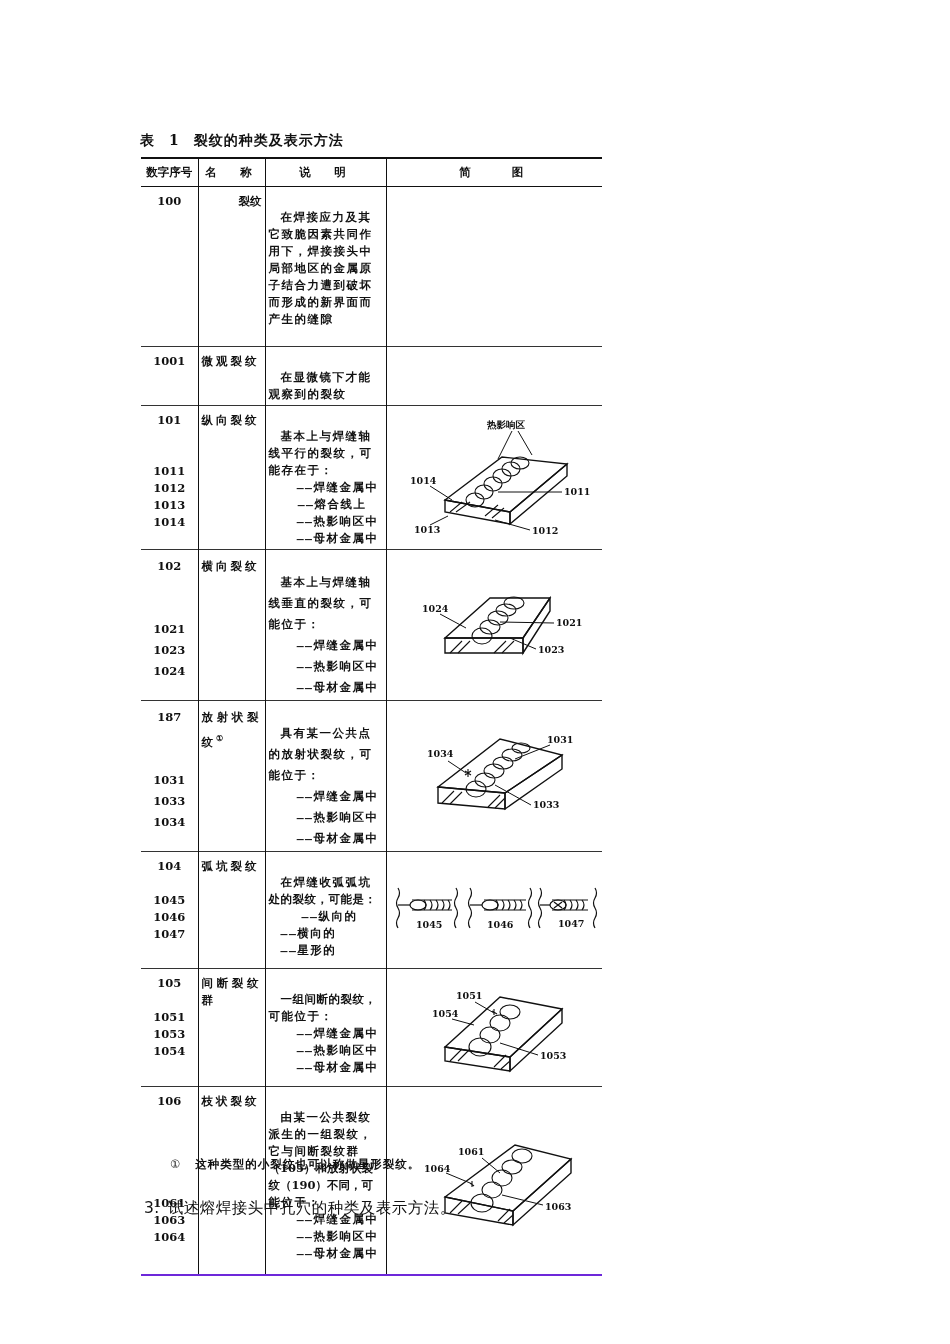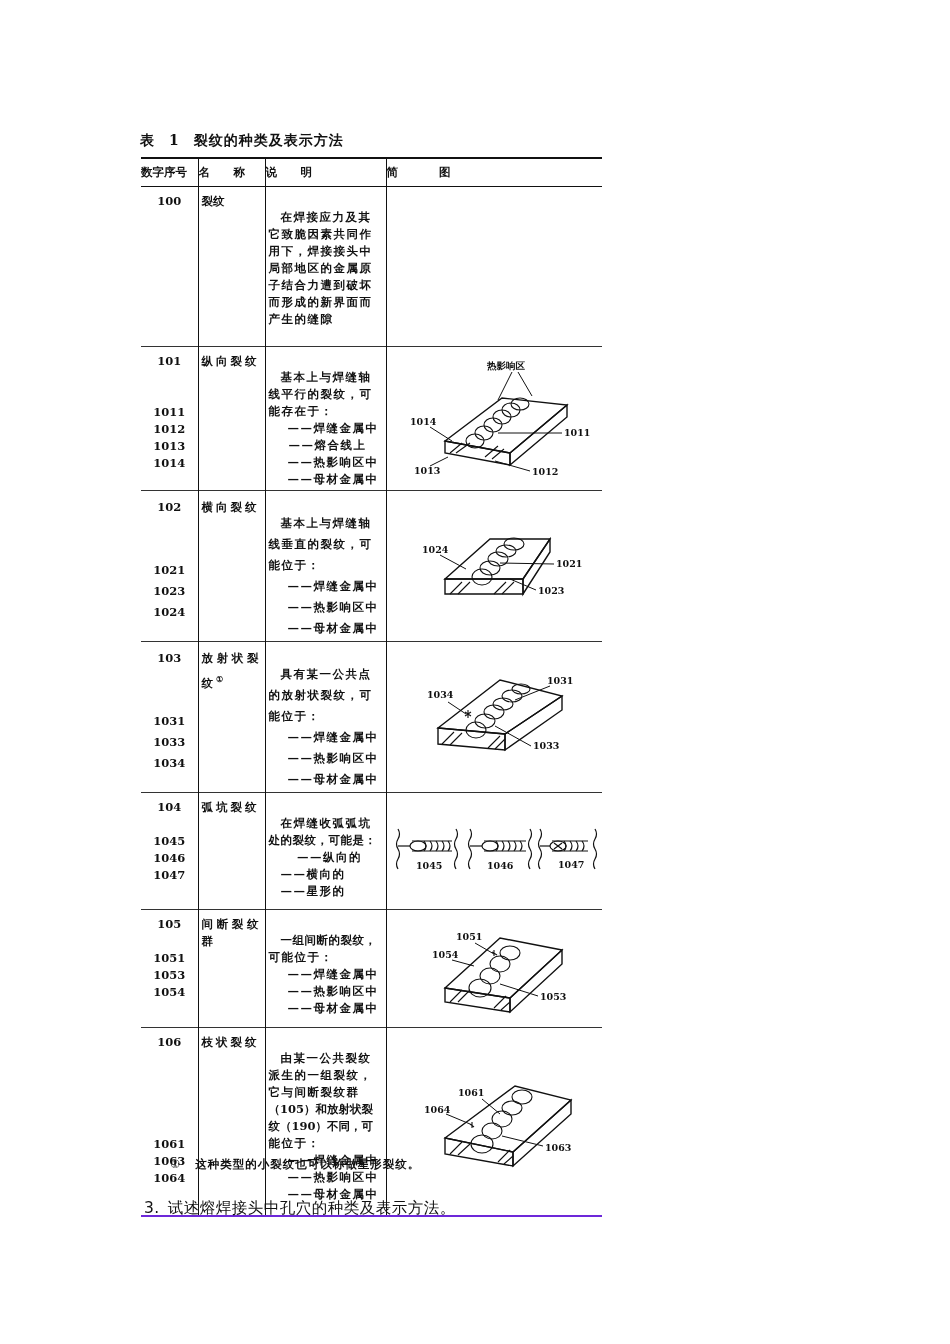--- a/index.html
+++ b/index.html
@@ -8,34 +8,34 @@
   .title { position: absolute; left: 140px; top: 132px; width: 462px; text-align: left;
            font-size: 14px; font-weight: bold; letter-spacing: 1px; }
   .title .num { margin: 0 14px; }
   table.crack { position: absolute; left: 141px; top: 157px; width: 461px;
                 border-collapse: collapse; table-layout: fixed; font-size: 11.5px; font-weight: bold; }
   table.crack col.c1 { width: 57px; }
   table.crack col.c2 { width: 67px; }
   table.crack col.c3 { width: 121px; }
   table.crack col.c4 { width: 216px; }
   table.crack thead tr { border-top: 2.5px solid #111; border-bottom: 1.5px solid #111; }
-  table.crack thead th { height: 27px; font-size: 11.5px; font-weight: bold; text-align: left;
+  table.crack thead th { height: 27px; font-size: 11.5px; font-weight: bold; text-align: center;
                          padding: 0; letter-spacing: 6px; }
   table.crack thead th.h1 { letter-spacing: 0; }
   table.crack th + th, table.crack td + td { border-left: 1.2px solid #111; }
   table.crack tbody tr { border-bottom: 1.2px solid #333; vertical-align: top; }
   table.crack tbody tr.last { border-bottom: 2px solid #6d28d9; }
   table.crack td { padding: 6px 3px 2px 3px; line-height: 17px; }
   td.code { text-align: center; padding-left: 0; padding-right: 8px; }
   td.code .sub { display: block; }
   td.name { text-align: justify; padding-left: 5px; padding-right: 3px; letter-spacing: 3px; }
   td.desc { padding-left: 5px; padding-right: 4px; letter-spacing: 1.5px; }
   td.desc .line { display: block; }
   td.desc .indent { padding-left: 12px; margin-top: 16px; }
-  td.desc .dash { display: block; text-align: right; padding-right: 4px; }
+  td.desc .dash { display: block; text-align: right; padding-right: 4px; font-family: Liberation Mono, monospace; }
   td.fig { padding: 0; position: relative; }
   sup { font-size: 8px; }
   .spacer { display: block; height: 17px; }
   .footnote { position: absolute; left: 170px; top: 1157px; font-size: 11.5px; font-weight: bold; letter-spacing: 1px; }
   .footnote .mark { margin-right: 14px; font-weight: normal; }
   .question { position: absolute; left: 144px; top: 1198px; font-size: 15.5px;
               font-family: "DejaVu Sans", "Liberation Sans", sans-serif; letter-spacing: 0.5px; }
   .question .qn { margin-right: 8px; }
   svg text { font-family: "DejaVu Serif", serif; font-size: 9.5px; font-weight: bold; fill: #111; }
 </style>
@@ -58,33 +58,42 @@
       <th class="h1">数字序号</th>
       <th>名　称</th>
       <th>说　明</th>
       <th>简　　图</th>
     </tr>
   </thead>
   <tbody>
 
     <tr style="height:160px">
       <td class="code"><span>100</span></td>
-      <td class="name" style="text-align:left;letter-spacing:0">裂纹</td>
+      <td class="name" style="text-align:right;letter-spacing:0">裂纹</td>
       <td class="desc">
         <span class="line indent">在焊接应力及其</span>
         <span class="line">它致脆因素共同作</span>
         <span class="line">用下，焊接接头中</span>
         <span class="line">局部地区的金属原</span>
         <span class="line">子结合力遭到破坏</span>
         <span class="line">而形成的新界面而</span>
         <span class="line">产生的缝隙</span>
       </td>
       <td class="fig"></td>
     </tr>
 
+    <tr style="height:38px">
+      <td class="code"><span>1001</span></td>
+      <td class="name">微观裂纹</td>
+      <td class="desc">
+        <span class="line indent">在显微镜下才能</span>
+        <span class="line">观察到的裂纹</span>
+      </td>
+      <td class="fig"></td>
+    </tr>
 
     <tr style="height:126px">
       <td class="code">
         <span class="sub">101</span>
         <span class="spacer"></span>
           <span class="spacer"></span>
         <span class="sub">1011</span>
         <span class="sub">1012</span>
         <span class="sub">1013</span>
         <span class="sub">1014</span>
@@ -164,21 +173,21 @@
           <text x="166" y="70">1021</text>
           <line x1="110" y1="66" x2="164" y2="67" stroke="#111"></line>
           <text x="148" y="97">1023</text>
           <line x1="120" y1="82" x2="146" y2="93" stroke="#111"></line>
         </svg>
       </td>
     </tr>
 
     <tr style="height:127px">
       <td class="code" style="line-height:21px">
-        <span class="sub">103</span>
+        <span class="sub">187</span>
         <span class="spacer" style="height:21px"></span>
           <span class="spacer" style="height:21px"></span>
         <span class="sub">1031</span>
         <span class="sub">1033</span>
         <span class="sub">1034</span>
       </td>
       <td class="name" style="line-height:21px"><span>放射状裂纹</span><sup>①</sup></td>
       <td class="desc" style="line-height:21px">
         <span class="line indent">具有某一公共点</span>
         <span class="line">的放射状裂纹，可</span>

